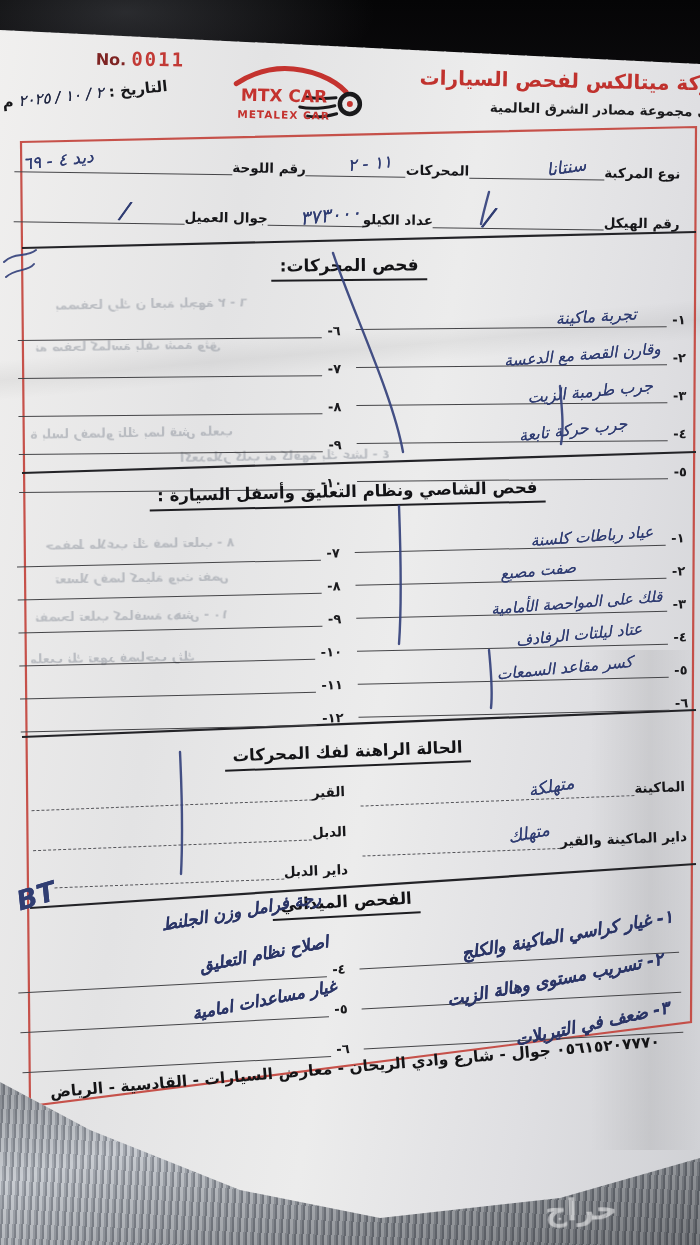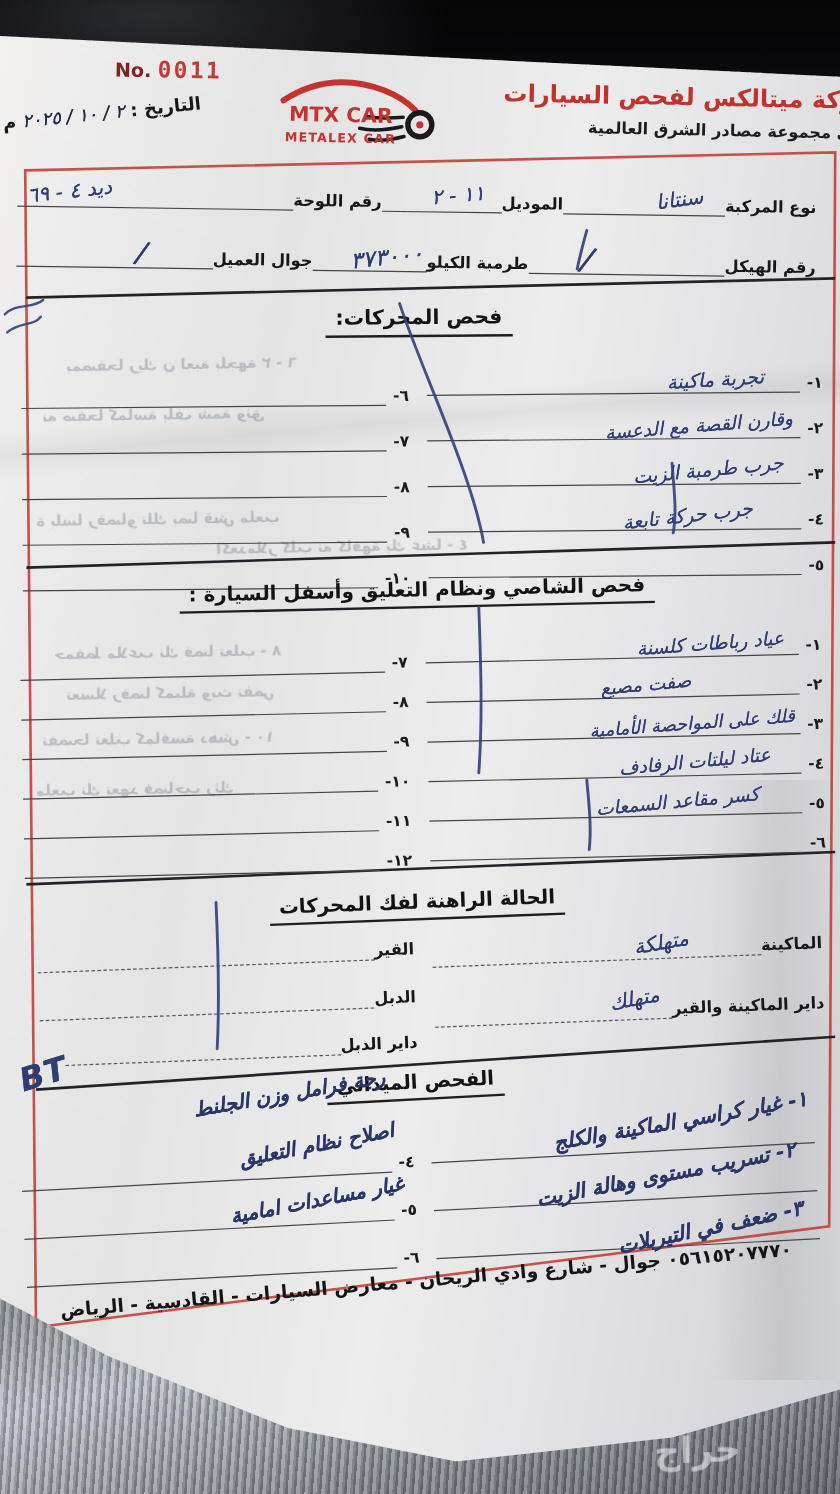--- a/index.html
+++ b/index.html
@@ -104,35 +104,35 @@
       <div style="font-weight:bold;color:#1c1c1e;font-size:13.5px;margin-top:8px;white-space:nowrap;">احدى مجموعة مصادر الشرق العالمية</div>
     </div>
   </div>
 
   <div class="section" style="left:14px;top:150px;width:672px;height:100px;transform:rotate(0.8deg);">
     <div class="row" style="position:absolute;left:0;right:6px;top:8px;">
       <span class="lbl">نوع المركبة</span>
       <div class="ans-line" style="max-width:135px;">
         <span class="ink ink-abs" style="right:18px;bottom:2px;font-size:17px;transform:rotate(-9deg);">سنتانا</span>
       </div>
-      <span class="lbl">الموديل</span>
+      <span class="lbl">المحركات</span>
       <div class="ans-line" style="max-width:100px;">
         <span class="ink ink-abs" style="right:14px;bottom:3px;font-size:17px;transform:rotate(-6deg);">١١ - ٢</span>
       </div>
       <span class="lbl">رقم اللوحة</span>
       <div class="ans-line">
         <span class="ink ink-abs" style="left:8px;bottom:2px;font-size:17px;transform:rotate(-7deg);">ديد ٤ - ٦٩</span>
       </div>
     </div>
     <div class="row" style="position:absolute;left:0;right:6px;top:58px;">
       <span class="lbl">رقم الهيكل</span>
       <div class="ans-line" style="max-width:260px;">
         <span class="ink ink-abs" style="right:110px;bottom:-4px;font-size:26px;transform:rotate(10deg);">/</span>
       </div>
-      <span class="lbl">طرمبة الكيلو</span>
+      <span class="lbl">عداد الكيلو</span>
       <div class="ans-line" style="max-width:95px;">
         <span class="ink ink-abs" style="right:2px;bottom:0;font-size:19px;transform:rotate(-7deg);">٣٧٣٠٠٠</span>
       </div>
       <span class="lbl">جوال العميل</span>
       <div class="ans-line">
         <span class="ink ink-abs" style="right:55px;bottom:-2px;font-size:24px;transform:rotate(8deg);">/</span>
       </div>
     </div>
   </div>
 

